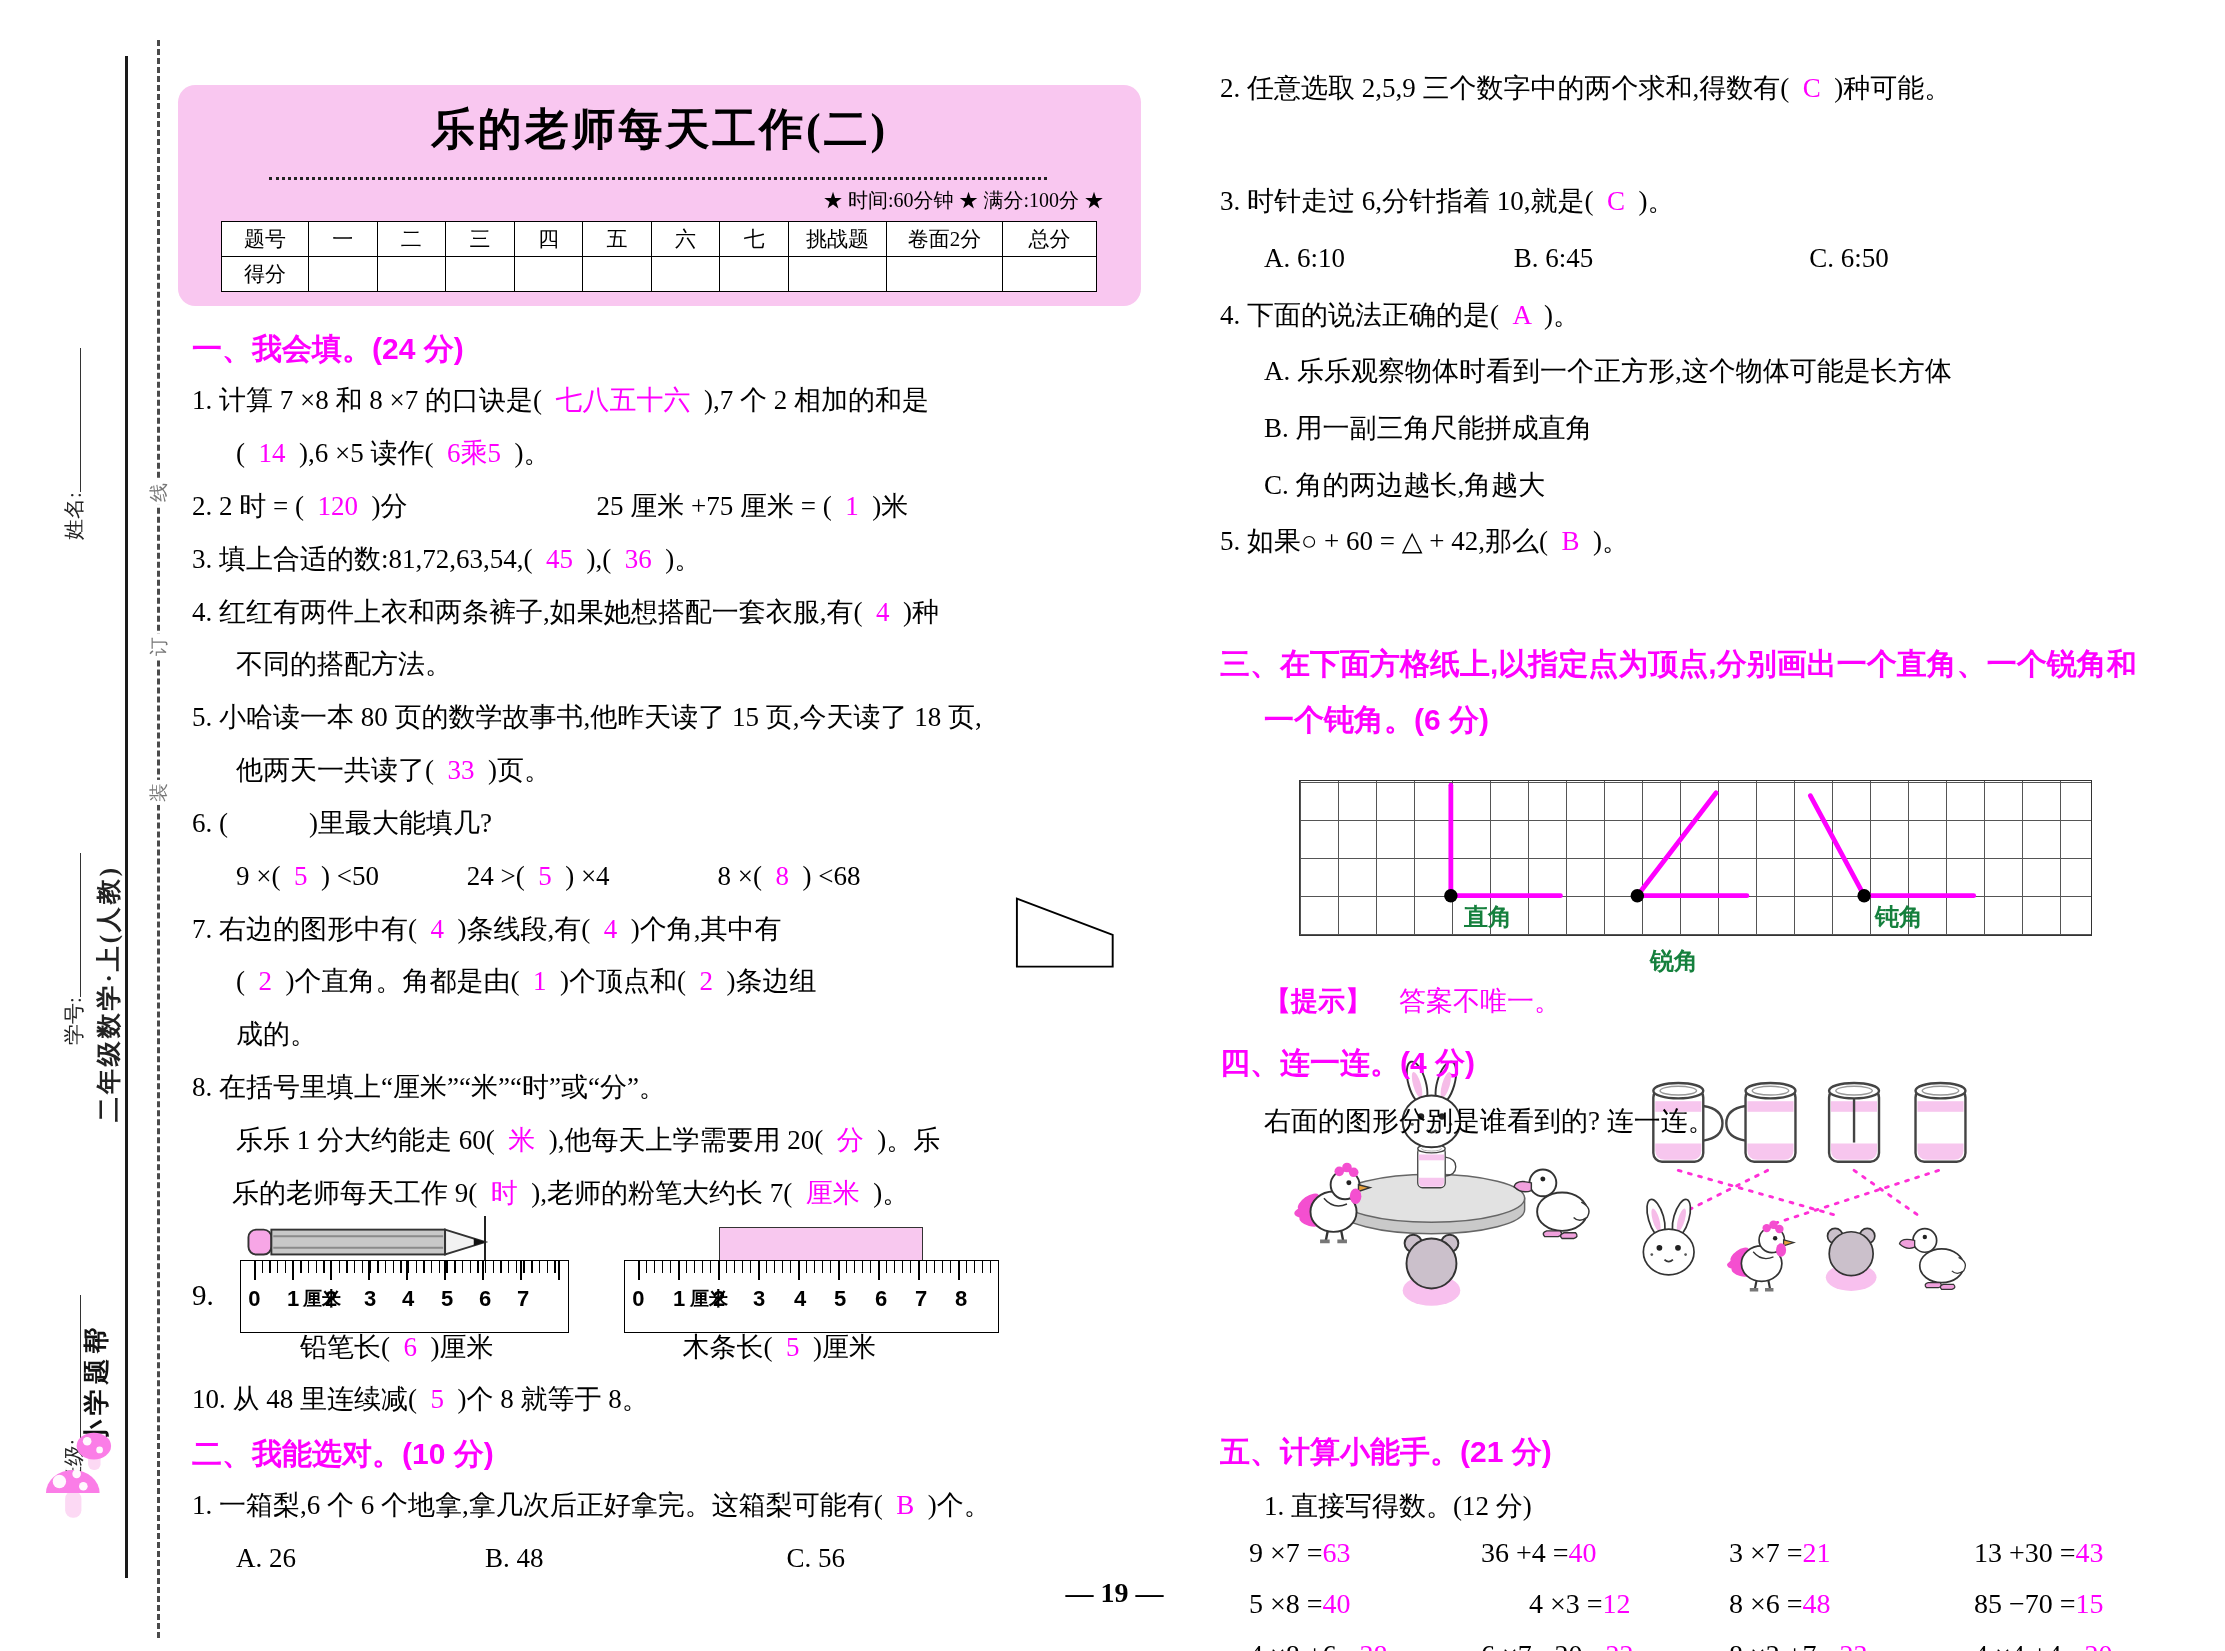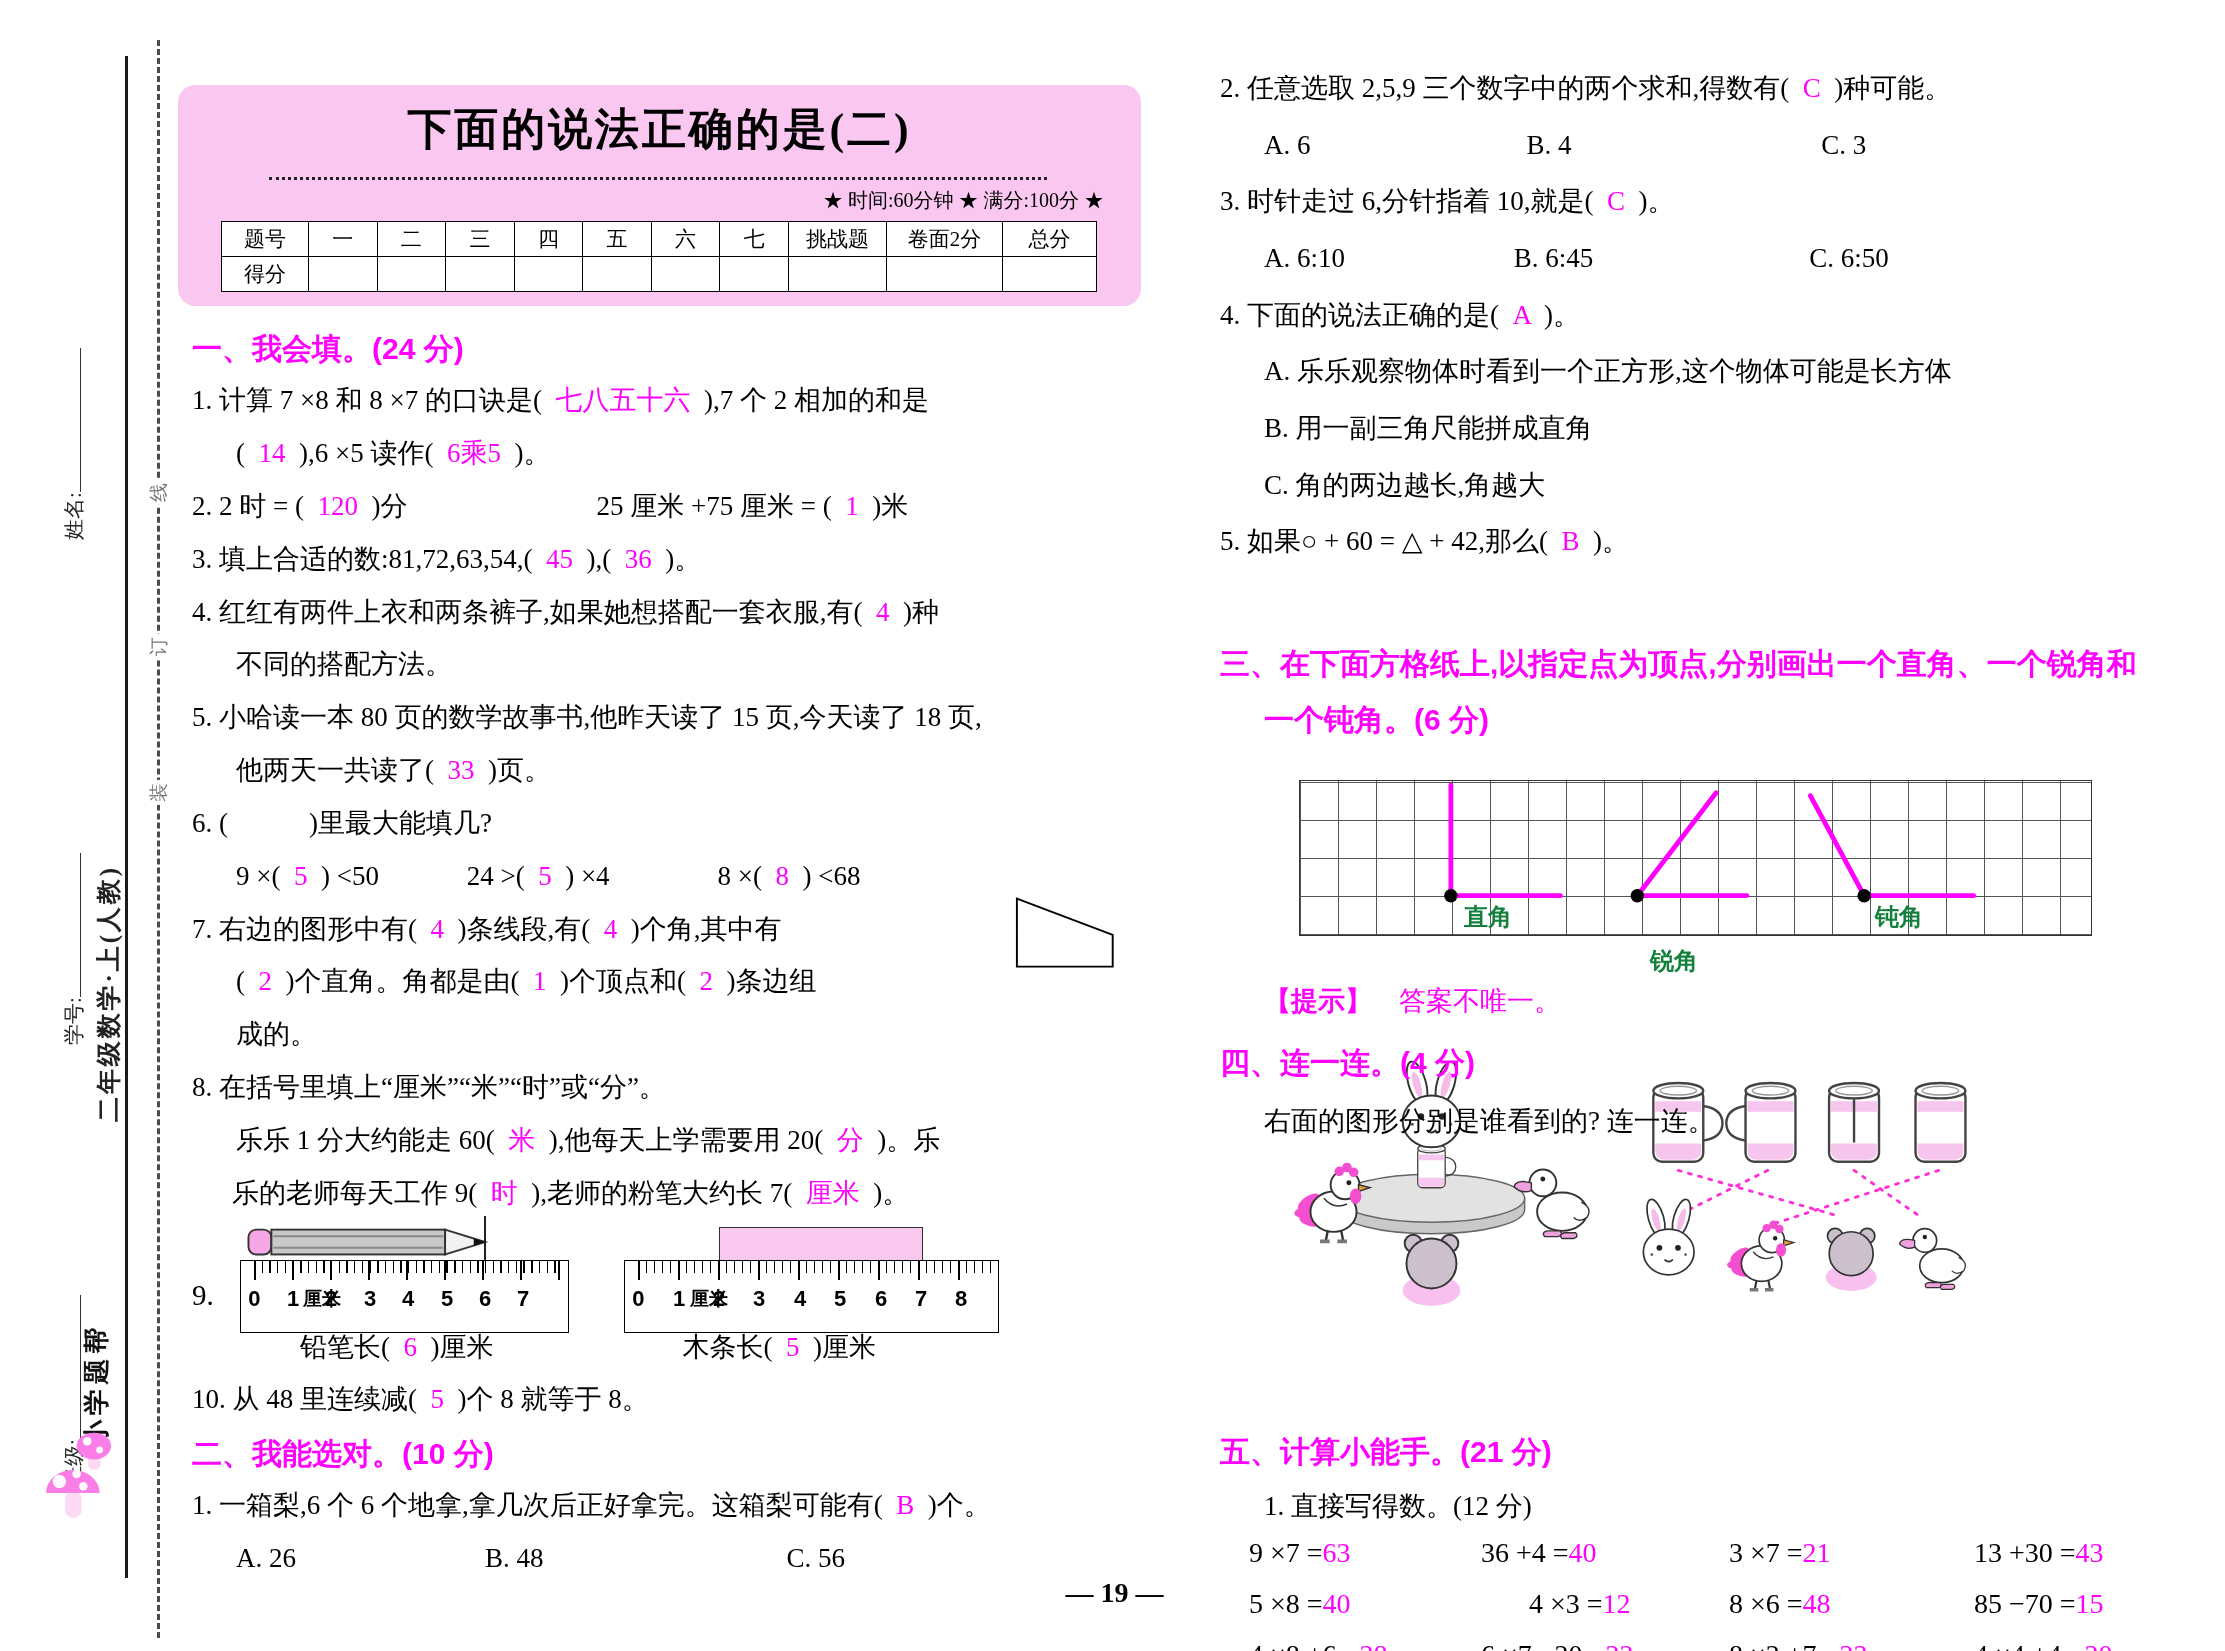--- a/index.html
+++ b/index.html
@@ -68,21 +68,21 @@
     <circle cx="60" cy="25" r="3.5" fill="#fff" opacity="0.95"></circle>
     <rect x="24" y="68" width="17" height="28" rx="8" fill="#fcd9f4"></rect>
     <path d="M4,70 a28,24 0 0 1 56,0 z" fill="#fb7de7"></path>
     <circle cx="18" cy="58" r="7" fill="#fff" opacity="0.95"></circle>
     <circle cx="36" cy="50" r="4.5" fill="#fff" opacity="0.95"></circle>
     <circle cx="43" cy="63" r="4.5" fill="#fff" opacity="0.95"></circle>
     <circle cx="26" cy="43" r="3" fill="#fff" opacity="0.95"></circle>
   </svg>
 
   <div class="hdrbox">
-    <div class="hdr-title">下面的说法正确的是(二)</div>
+    <div class="hdr-title">乐的老师每天工作(二)</div>
     <div class="hdr-rule"></div>
     <div class="hdr-meta">★ 时间:60分钟 ★ 满分:100分 ★</div>
     <table class="scoretbl">
       <colgroup>
           <col style="width:85px">
           <col style="width:67px">
           <col style="width:67px">
           <col style="width:67px">
           <col style="width:67px">
           <col style="width:67px">
@@ -350,21 +350,20 @@
     <div class="tline" style="left: 236px; top: 1018px;"><span>成的。</span></div>
     <div class="tline" style="left: 192px; top: 1071px;"><span>8. 在括号里填上“厘米”“米”“时”或“分”。</span></div>
     <div class="tline" style="left: 236px; top: 1124px;"><span>乐乐 1 分大约能走 60(  </span><span class="ans">米</span><span>  ),他每天上学需要用 20(  </span><span class="ans">分</span><span>  )。乐</span></div>
     <div class="tline" style="left: 232px; top: 1177px;"><span>乐的老师每天工作 9(  </span><span class="ans">时</span><span>  ),老师的粉笔大约长 7(  </span><span class="ans">厘米</span><span>  )。</span></div>
     <div class="tline" style="left: 300px; top: 1331px;"><span>铅笔长(  </span><span class="ans">6</span><span>  )厘米　　　　　　　木条长(  </span><span class="ans">5</span><span>  )厘米</span></div>
     <div class="tline" style="left: 192px; top: 1383px;"><span>10. 从 48 里连续减(  </span><span class="ans">5</span><span>  )个 8 就等于 8。</span></div>
     <div class="tline hd" style="left: 192px; top: 1436px;"><span>二、我能选对。(10 分)</span></div>
     <div class="tline" style="left: 192px; top: 1489px;"><span>1. 一箱梨,6 个 6 个地拿,拿几次后正好拿完。这箱梨可能有(  </span><span class="ans">B</span><span>  )个。</span></div>
     <div class="tline" style="left: 236px; top: 1542px;"><span>A. 26　　　　　　　B. 48　　　　　　　　　C. 56</span></div>
     <div class="tline" style="left: 1220px; top: 72px;"><span>2. 任意选取 2,5,9 三个数字中的两个求和,得数有(  </span><span class="ans">C</span><span>  )种可能。</span></div>
-    <div class="tline" style="left: 1264px; top: 129px;"><span>A. 6　　　　　　　　B. 4　　　　　　　　　 C. 3</span></div>
     <div class="tline" style="left: 1220px; top: 185px;"><span>3. 时针走过 6,分针指着 10,就是(  </span><span class="ans">C</span><span>  )。</span></div>
     <div class="tline" style="left: 1264px; top: 242px;"><span>A. 6:10　　　　　　 B. 6:45　　　　　　　　C. 6:50</span></div>
     <div class="tline" style="left: 1220px; top: 299px;"><span>4. 下面的说法正确的是(  </span><span class="ans">A</span><span>  )。</span></div>
     <div class="tline" style="left: 1264px; top: 355px;"><span>A. 乐乐观察物体时看到一个正方形,这个物体可能是长方体</span></div>
     <div class="tline" style="left: 1264px; top: 412px;"><span>B. 用一副三角尺能拼成直角</span></div>
     <div class="tline" style="left: 1264px; top: 469px;"><span>C. 角的两边越长,角越大</span></div>
     <div class="tline" style="left: 1220px; top: 525px;"><span>5. 如果○ + 60 = △ + 42,那么(  </span><span class="ans">B</span><span>  )。</span></div>
     <div class="tline hd" style="left: 1220px; top: 646px;"><span>三、在下面方格纸上,以指定点为顶点,分别画出一个直角、一个锐角和</span></div>
     <div class="tline hd" style="left: 1264px; top: 702px;"><span>一个钝角。(6 分)</span></div>
     <div class="tline" style="left: 1264px; top: 985px;"><span></span><span class="ansb">【提示】</span><span>　</span><span class="ans">答案不唯一。</span><span></span></div>

